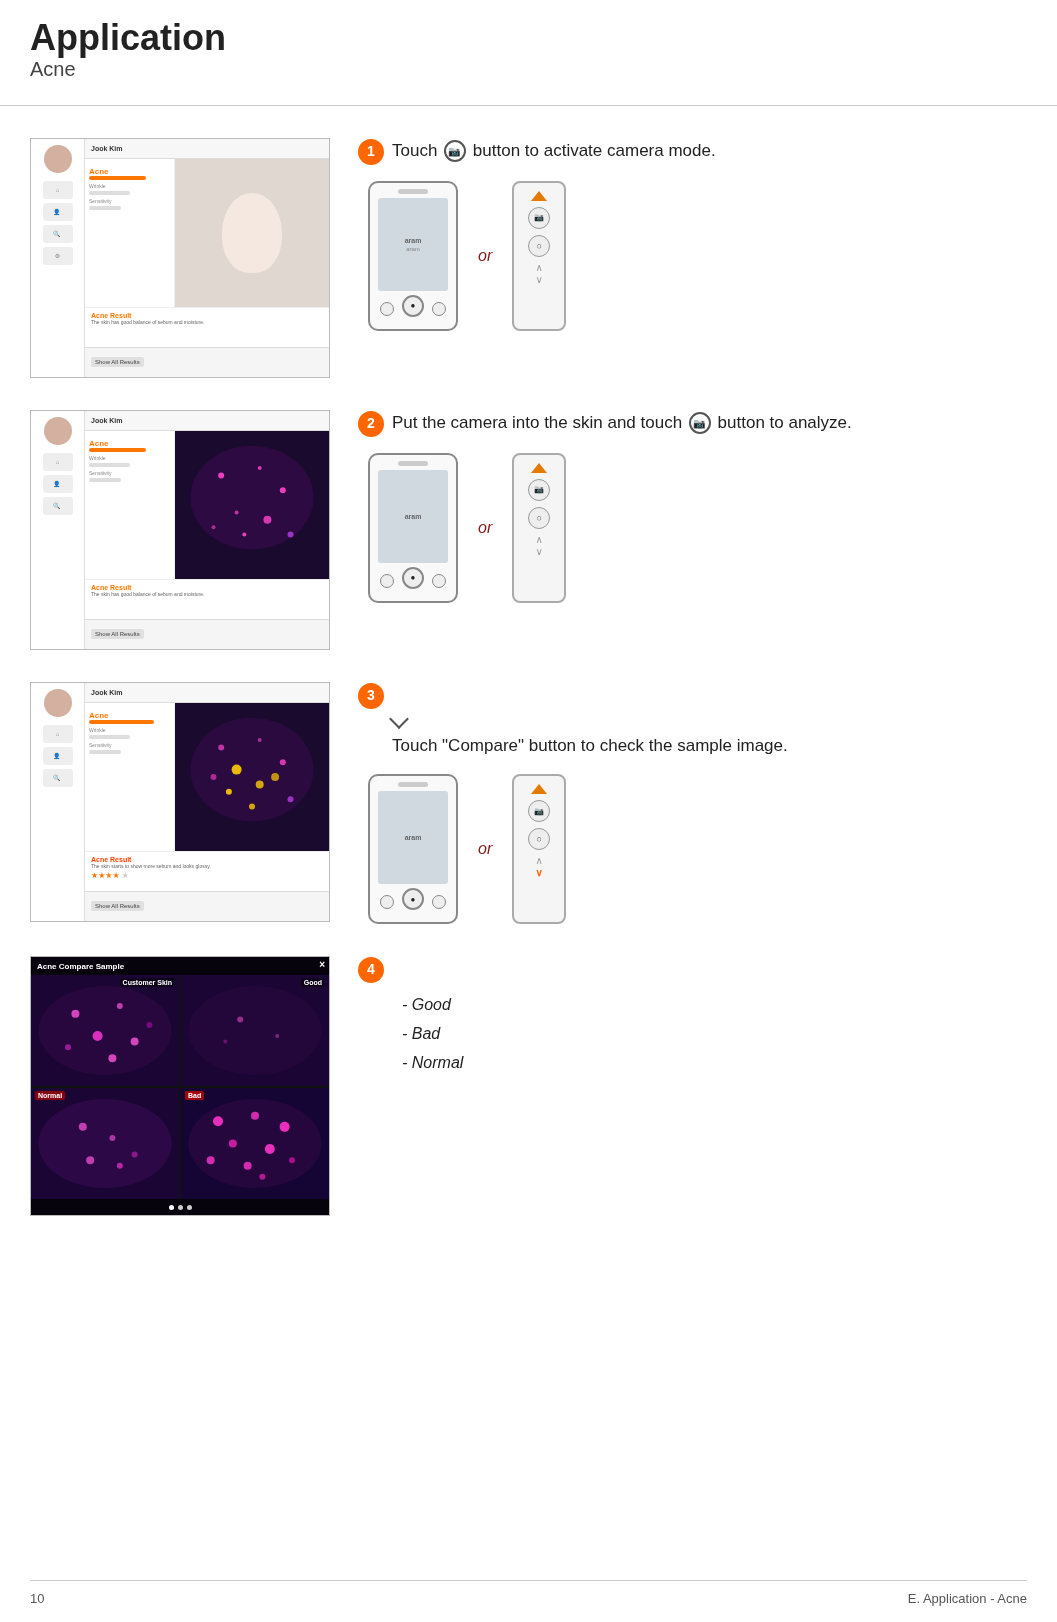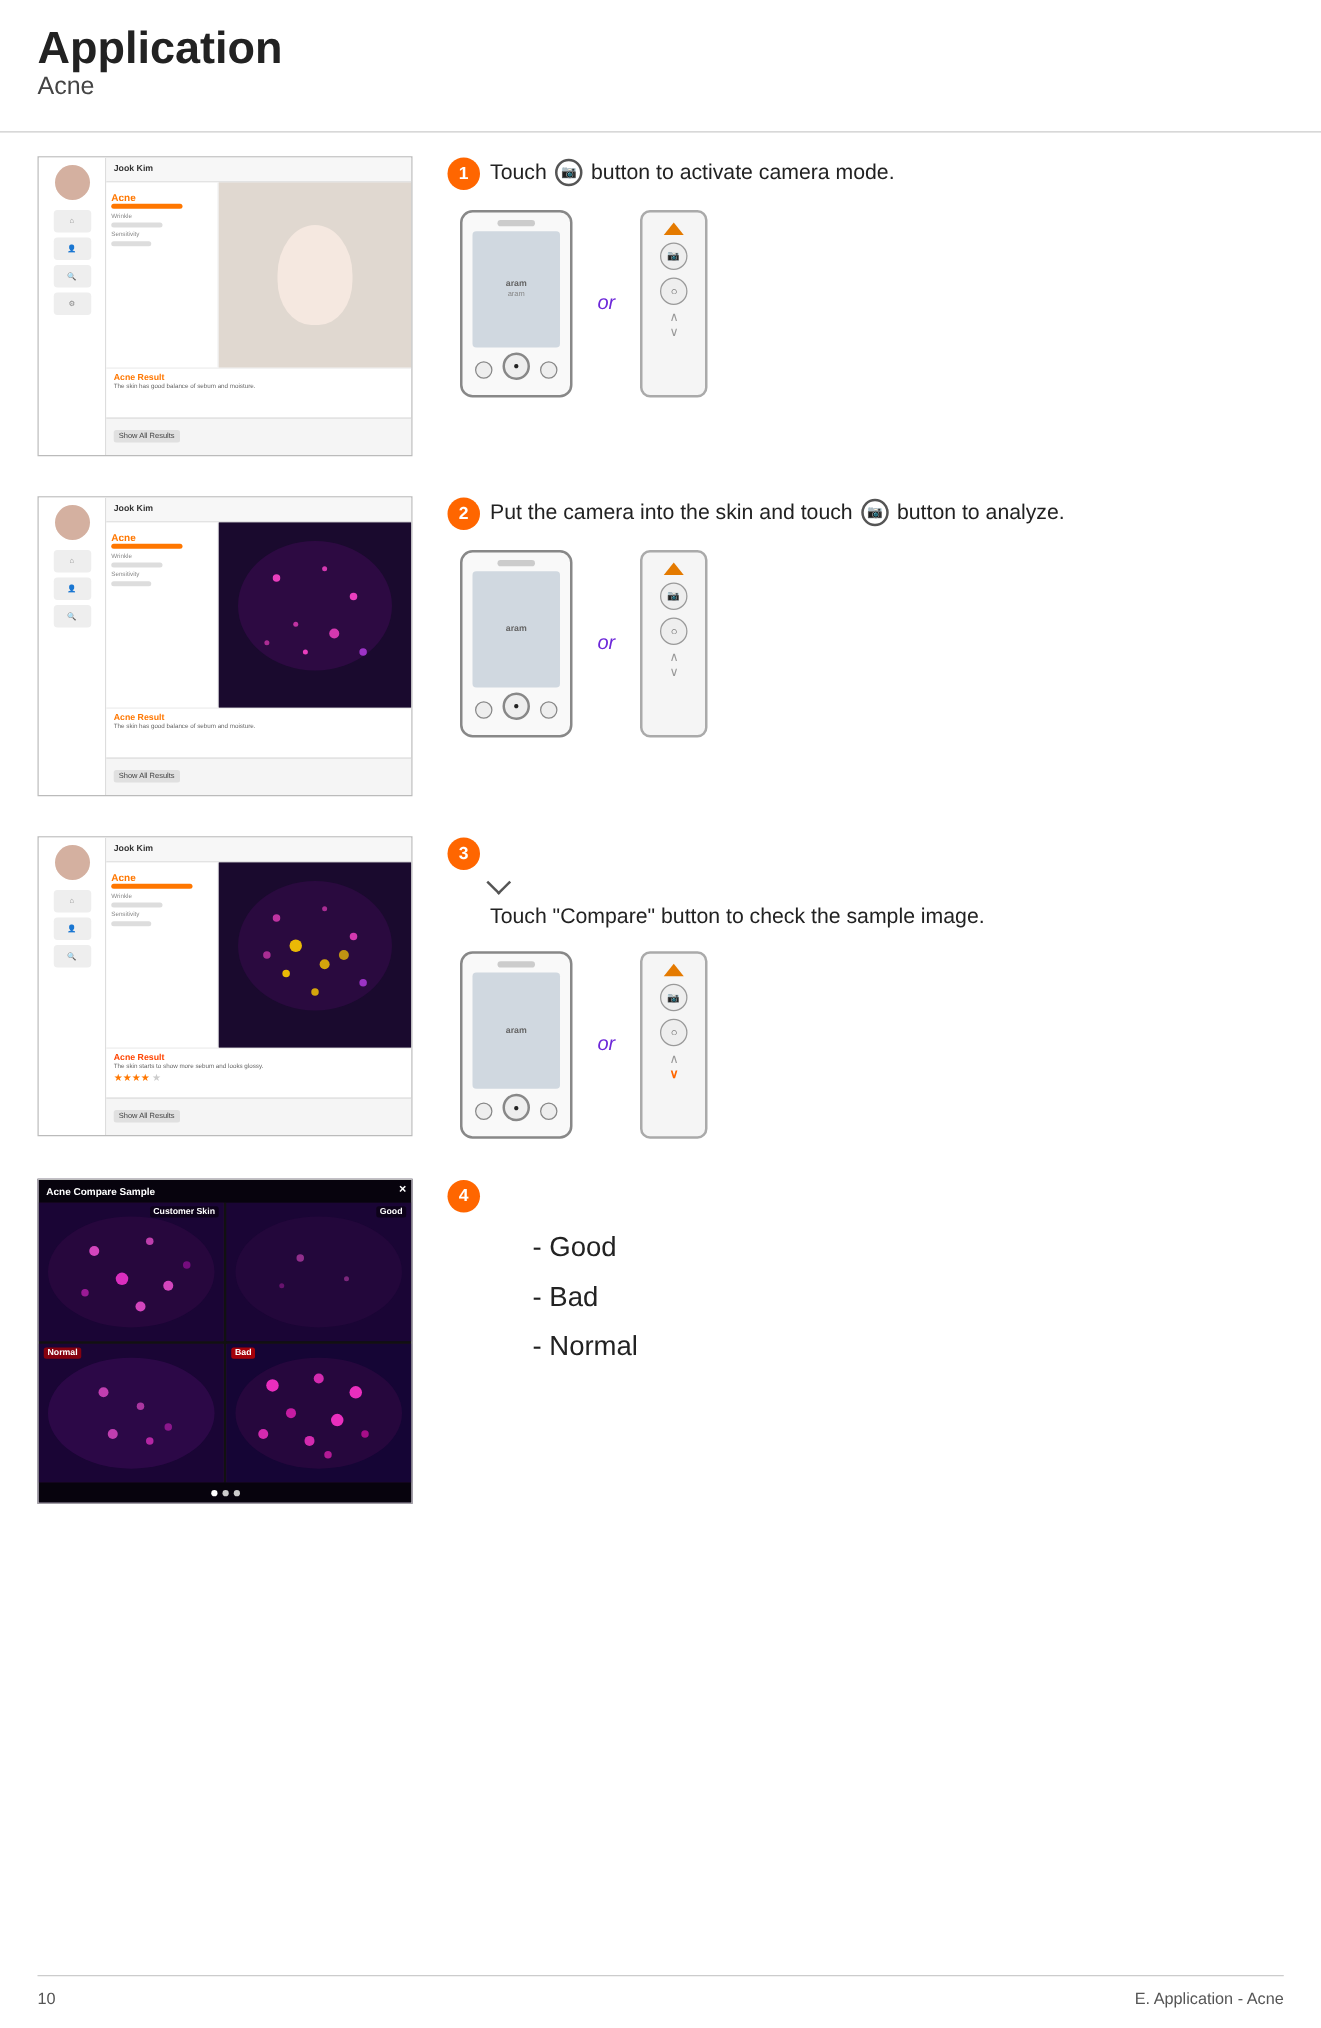--- a/index.html
+++ b/index.html
@@ -9,21 +9,21 @@
       width: 1057px;
       min-height: 1622px;
       position: relative;
       font-size: 14px;
       color: #222;
     }
 
     .page-header {
       padding: 18px 30px 24px 30px;
       border-bottom: 1.5px solid #ccc;
-      margin-bottom: 19px;
+      margin-bottom: 32px;
     }
     .page-header h1 {
       font-size: 36px;
       font-weight: bold;
       line-height: 1.1;
     }
     .page-header h2 {
       font-size: 20px;
       font-weight: normal;
       color: #444;
@@ -277,21 +277,21 @@
     .phone-small-btn {
       width: 14px;
       height: 14px;
       border-radius: 50%;
       border: 1.5px solid #888;
       background: #eee;
     }
 
     .or-text {
       font-size: 16px;
-      color: #6d28d9;
+      color: #7f1d1d;
       font-style: italic;
     }
 
     
     .remote-device {
       width: 54px;
       height: 150px;
       border: 2px solid #aaa;
       border-radius: 8px;
       background: #f5f5f5;
@@ -457,24 +457,25 @@
       border-top: 1px solid #ccc;
       padding-top: 10px;
     }
 
     
     .step-text {
       font-size: 17px;
       line-height: 1.5;
     }
     .step-list {
-      margin-left: 68px;
-      font-size: 22px;
+      margin-left: 44px;
+      font-size: 16px;
       line-height: 1.8;
       list-style: none;
+      font-style: italic;
     }
 
     .chevron-down {
       display: inline-block;
       width: 14px;
       height: 14px;
       border-right: 2.5px solid #555;
       border-bottom: 2.5px solid #555;
       transform: rotate(45deg);
       margin-bottom: 3px;

